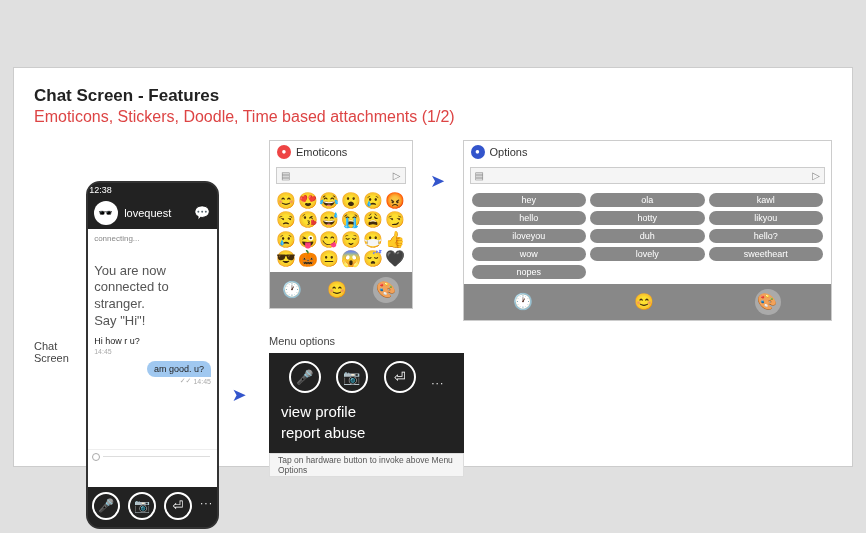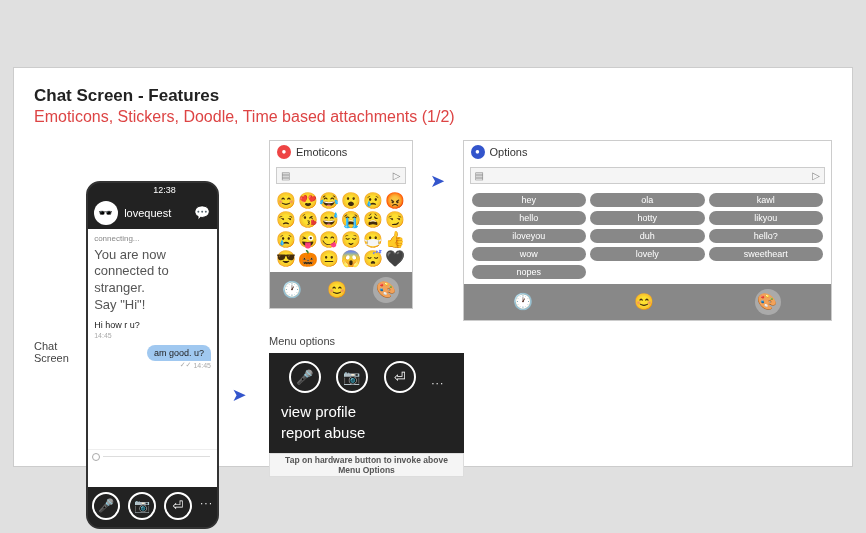--- a/index.html
+++ b/index.html
@@ -59,23 +59,22 @@
       background: #222;
       border-radius: 14px;
       overflow: hidden;
       border: 2px solid #333;
       position: relative;
     }
     .phone-status-bar {
       background: #222;
       color: #fff;
       font-size: 9px;
-      text-align: center;
-      padding: 2px 20px;
-      margin-left: 24px;
+      text-align: left;
+      padding: 2px 1px;
     }
     .phone-screen {
       background: #fff;
       min-height: 290px;
     }
     .phone-chat-header {
       background: #222;
       color: #fff;
       display: flex;
       align-items: center;
@@ -102,21 +101,21 @@
       font-size: 13px;
     }
     .phone-chat-body {
       background: #fff;
       padding: 5px 6px;
       min-height: 220px;
     }
     .phone-connecting {
       font-size: 8px;
       color: #888;
-      margin-bottom: 4px;
+      margin-bottom: 20px;
     }
     .phone-system-msg {
       font-size: 13px;
       color: #555;
       margin-bottom: 6px;
       line-height: 1.3;
     }
     .phone-msg-left {
       font-size: 9px;
       color: #222;
@@ -362,22 +361,21 @@
       font-size: 15px;
       font-weight: 300;
       padding: 2px 0;
     }
     .menu-footer {
       background: #f5f5f5;
       border: 1px solid #ddd;
       padding: 1px 8px;
       font-size: 8.5px;
       color: #555;
-      text-align: center;
-      font-weight: bold;
+      text-align: left;
     }
   </style>
 </head>
 <body>
 
 <div class="page-wrapper">
   <div class="page-title">Chat Screen - Features</div>
   <div class="page-subtitle">Emoticons, Stickers, Doodle, Time based attachments (1/2)</div>
 
   <div class="main-content">

